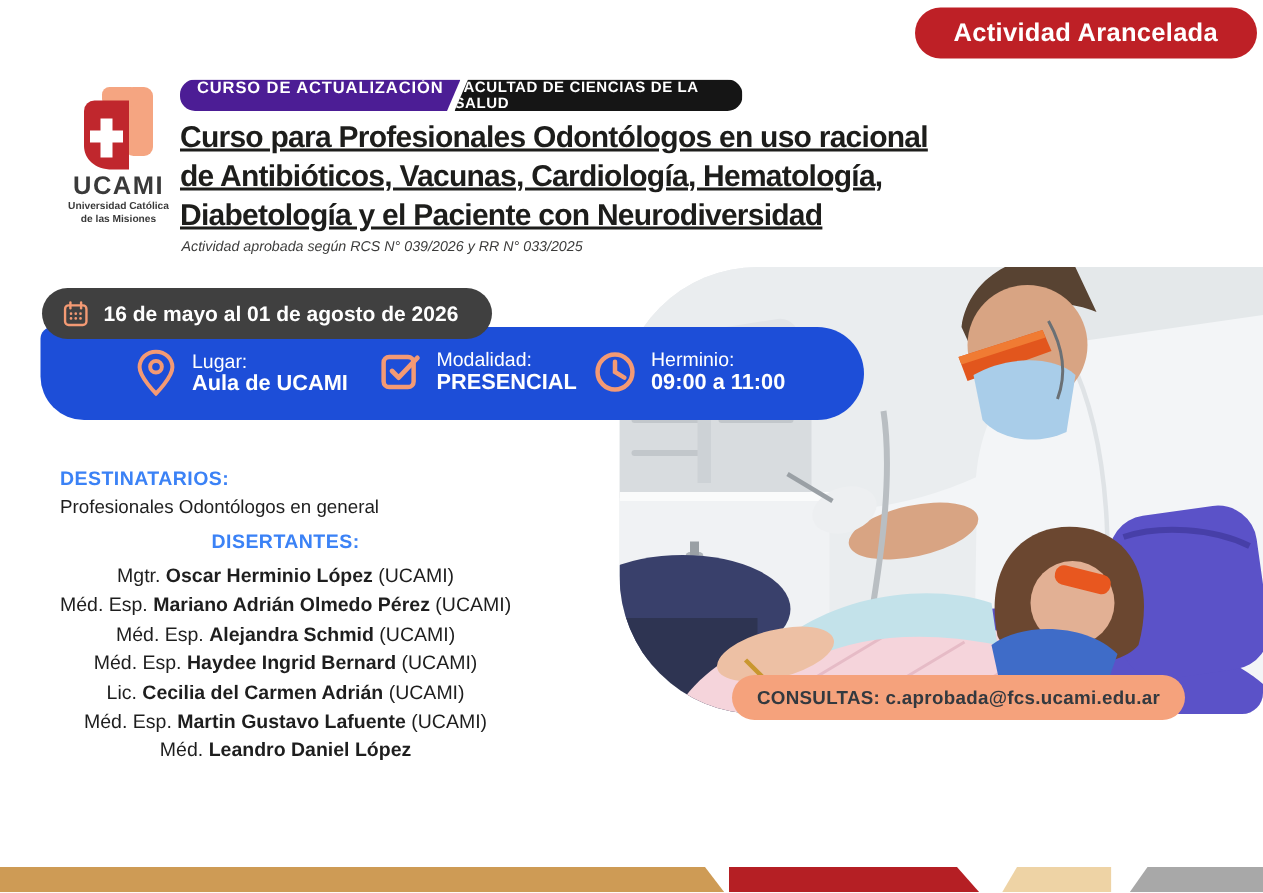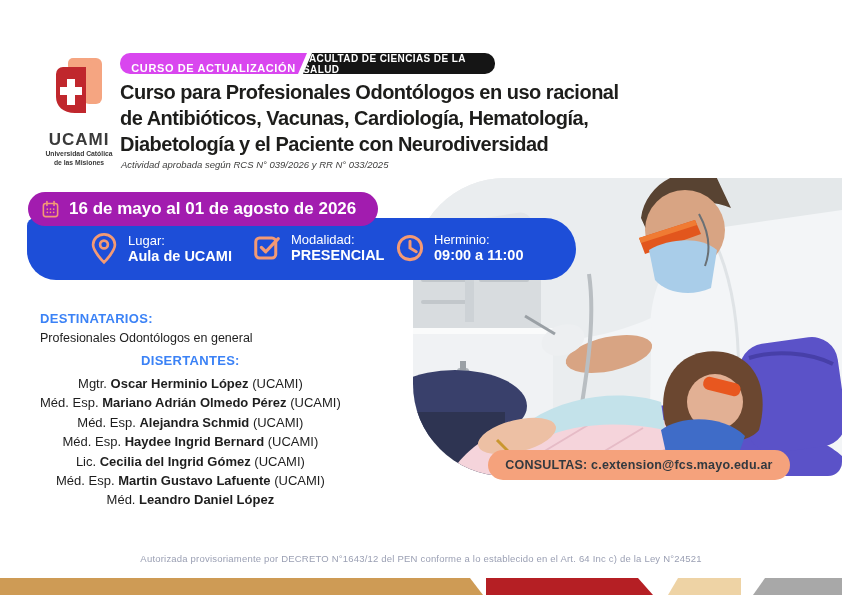--- a/index.html
+++ b/index.html
@@ -14,57 +14,57 @@
   .top-badge {
     position:absolute; top:5px; right:4px; height:34px;
     background:#BE2026; color:#fff; border-radius:17px;
     display:flex; align-items:center; padding:0 26px;
     font-size:17px; font-weight:bold; letter-spacing:.2px;
   }
 
   
   .logo { position:absolute; left:33px; top:58px; width:92px; text-align:center; }
   .logo-mark { width:58px; height:56px; margin:0 auto; display:block; }
-  .logo-acronym { font-size:17px; font-weight:bold; color:#3A3A3A; letter-spacing:1px; margin-top:16px; }
+  .logo-acronym { font-size:17px; font-weight:bold; color:#3A3A3A; letter-spacing:1px; margin-top:0; }
   .logo-inst { font-size:6.8px; font-weight:bold; color:#3A3A3A; line-height:8.5px; }
 
   
   .badge-left {
     position:absolute; left:120px; top:53px; width:187px; height:21px;
-    background:#d946ef; color:#fff; border-radius:10px 0 0 10px;
+    background:#4c1d95; color:#fff; border-radius:10px 0 0 10px;
     clip-path:polygon(0 0,100% 0,calc(100% - 9px) 100%,0 100%);
-    display:flex; align-items:flex-end; justify-content:center;
+    display:flex; align-items:flex-start; justify-content:center;
     font-size:11px; font-weight:bold; letter-spacing:.6px;
   }
   .badge-right {
     position:absolute; left:303px; top:53px; width:192px; height:21px;
     background:#151515; color:#fff; border-radius:0 10px 10px 0;
     clip-path:polygon(9px 0,100% 0,100% 100%,0 100%);
     display:flex; align-items:center; justify-content:center;
     font-size:10px; font-weight:bold; letter-spacing:.4px;
   }
 
   
   .title { position:absolute; left:120px; top:79px; color:#1D1D1B; }
-  .title div { font-size:20px; font-weight:bold; letter-spacing:-0.5px; line-height:26px; white-space:nowrap; }
+  .title div { font-size:20px; font-weight:bold; letter-spacing:-0.5px; line-height:26px; white-space:nowrap;text-decoration:underline; }
   .approval { position:absolute; left:121px; top:159px; font-size:9.5px; font-style:italic; color:#3C3C3B; }
 
   
   .photo {
     position:absolute; left:413px; top:178px; width:429px; height:298px;
     border-radius:92px 0 14px 92px; overflow:hidden; background:#EAECEE;
   }
   .photo svg { display:block; width:100%; height:100%; }
 
   
   .date-pill {
     position:absolute; left:28px; top:192px; height:34px; z-index:4;
-    background:#a21caf; color:#fff; border-radius:17px;
+    background:#404040; color:#fff; border-radius:17px;
     display:flex; align-items:center; gap:9px; padding:0 22px 0 13px;
-    font-size:17px; font-weight:bold;
+    font-size:14px; font-weight:bold;
   }
 
   
   .info-banner {
     position:absolute; left:27px; top:218px; width:549px; height:62px; z-index:3;
     background:#1d4ed8; border-radius:8px 32px 32px 30px;
   }
   .info-item { position:absolute; top:14px; display:flex; align-items:center; gap:9px; }
   .info-item.i1 { left:62px; }
   .info-item.i2 { left:225px; }
@@ -98,20 +98,23 @@
   .seg-tan   { left:0;     width:484px; background:#CE9B55; clip-path:polygon(0 0,470px 0,483px 100%,0 100%); }
   .seg-red   { left:486px; width:168px; background:#B51F24; clip-path:polygon(0 0,152px 0,167px 100%,0 100%); }
   .seg-cream { left:668px; width:73px;  background:#EED3A5; clip-path:polygon(10px 0,100% 0,100% 100%,0 100%); }
   .seg-gray  { left:753px; width:89px;  background:#A8A8A8; clip-path:polygon(12px 0,100% 0,100% 100%,0 100%); }
 </style>
 </head>
 <body>
 
 <div class="canvas">
 
+  <div class="top-badge">
+    <span>Actividad Arancelada</span>
+  </div>
 
   <div class="logo">
     <svg class="logo-mark" viewBox="0 0 58 56">
       <rect x="33" y="0" width="19" height="46" rx="6" fill="#F5A581"></rect>
       <rect x="18" y="0" width="24" height="13" rx="5" fill="#F5A581"></rect>
       <path d="M6 16 a7 7 0 0 1 7 -7 H36 V55 H25 C13 55 6 48 6 39 Z" fill="#C0272D"></path>
       <rect x="17" y="21" width="8" height="26" fill="#fff"></rect>
       <rect x="10" y="29" width="22" height="8" fill="#fff"></rect>
     </svg>
     <div class="logo-acronym">UCAMI</div>
@@ -257,31 +260,30 @@
     <div class="aud-text">Profesionales Odontólogos en general</div>
   </div>
 
   <div class="speakers">
     <div class="spk-heading">DISERTANTES:</div>
     <ul>
       <li><span>Mgtr. </span><b>Oscar Herminio López</b><span> (UCAMI)</span></li>
       <li><span>Méd. Esp. </span><b>Mariano Adrián Olmedo Pérez</b><span> (UCAMI)</span></li>
       <li><span>Méd. Esp. </span><b>Alejandra Schmid</b><span> (UCAMI)</span></li>
       <li><span>Méd. Esp. </span><b>Haydee Ingrid Bernard</b><span> (UCAMI)</span></li>
-      <li><span>Lic. </span><b>Cecilia del Ingrid Gómez</b><span> (UCAMI)</span></li>
+      <li><span>Lic. </span><b>Cecilia del Carmen Adrián</b><span> (UCAMI)</span></li>
       <li><span>Méd. Esp. </span><b>Martin Gustavo Lafuente</b><span> (UCAMI)</span></li>
       <li><span>Méd. </span><b>Leandro Daniel López</b><span></span></li>
     </ul>
   </div>
 
   <div class="contact-pill">
-    <span>CONSULTAS: c.extension@fcs.mayo.edu.ar</span>
-  </div>
-
-  <div class="legal">Autorizada provisoriamente por DECRETO N°1643/12 del PEN conforme a lo establecido en el Art. 64 Inc c) de la Ley N°24521</div>
+    <span>CONSULTAS: c.aprobada@fcs.ucami.edu.ar</span>
+  </div>
+
 
   <div class="bottom-bar">
     <div class="seg seg-tan"></div>
     <div class="seg seg-red"></div>
     <div class="seg seg-cream"></div>
     <div class="seg seg-gray"></div>
   </div>
 
 </div>
 

